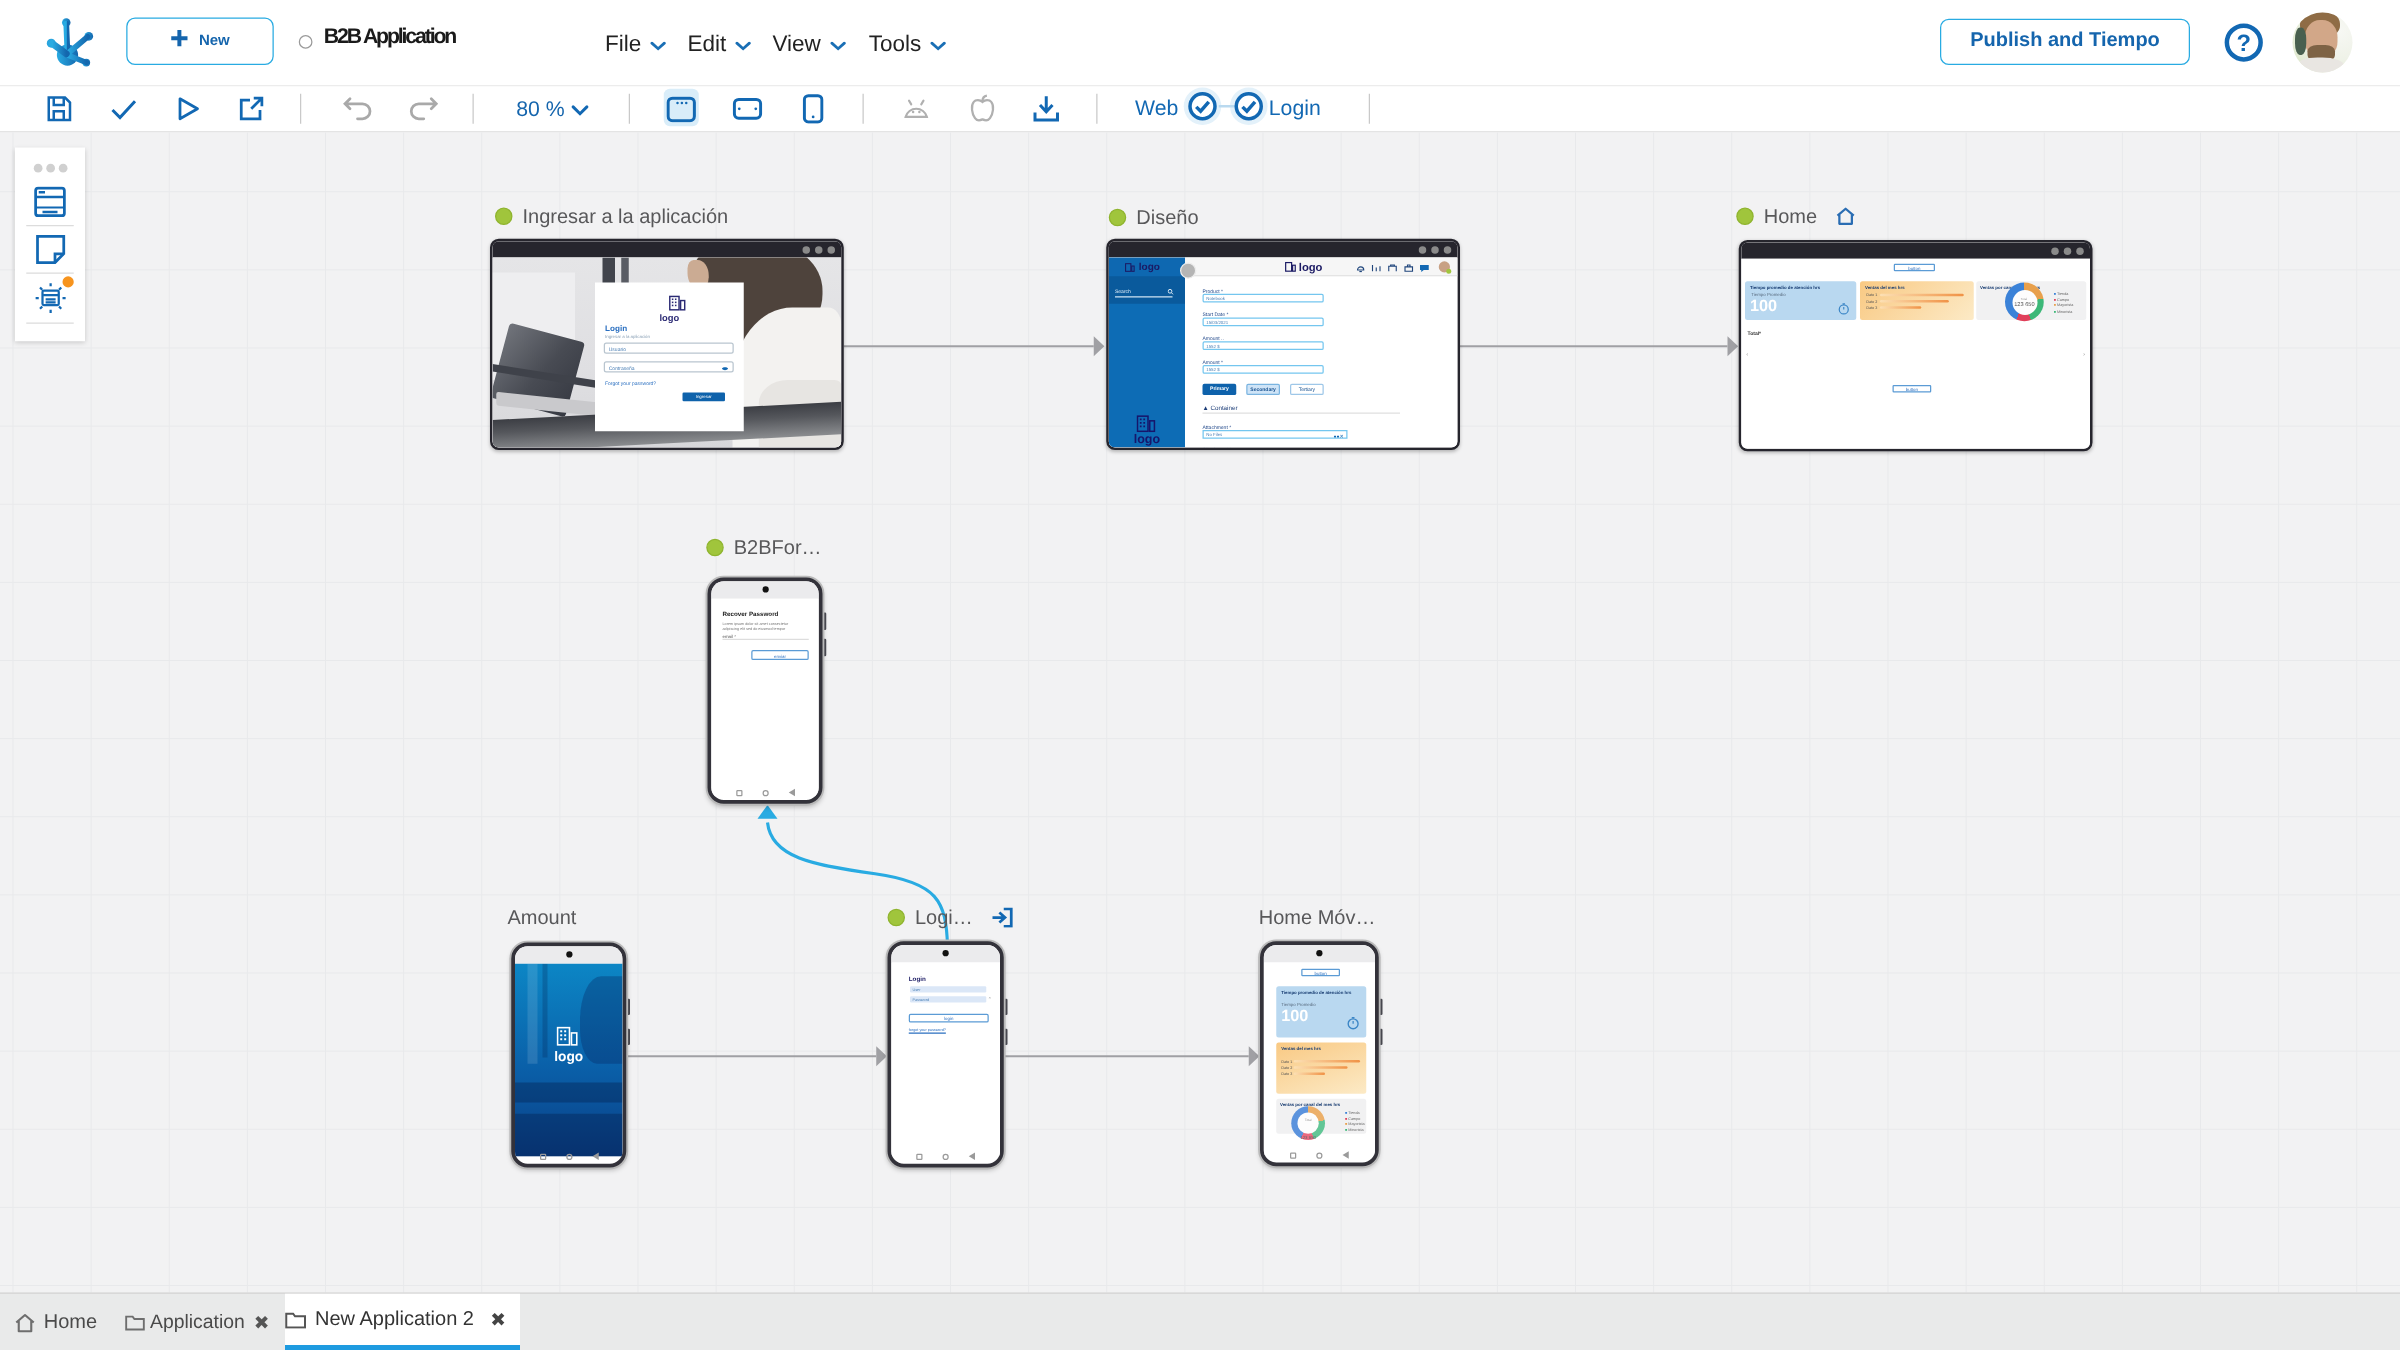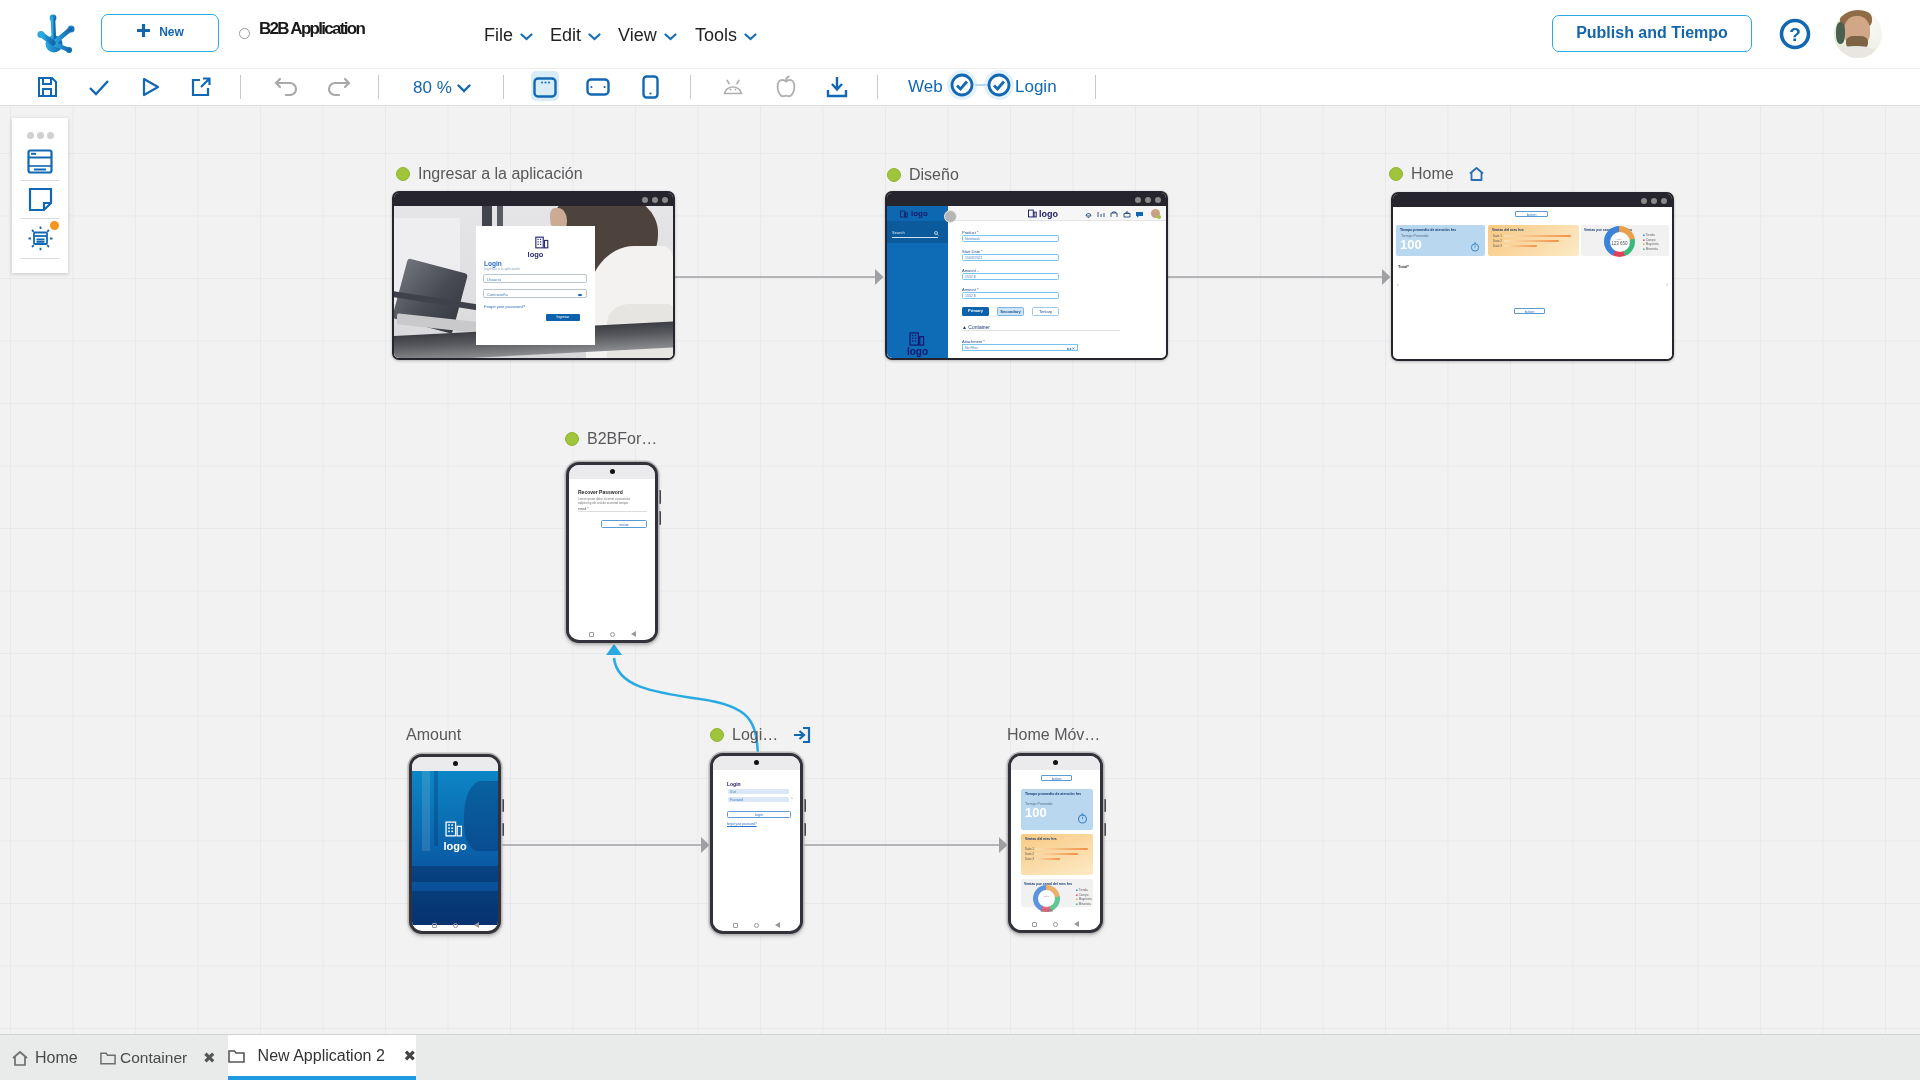--- a/index.html
+++ b/index.html
@@ -52,21 +52,21 @@
 .pnav .sq { width:5px; height:5px; border:1px solid #9a9a9a; border-radius:1px; }
 .pnav .ci { width:5px; height:5px; border:1px solid #9a9a9a; border-radius:50%; }
 .pnav .tr { width:0; height:0; border-top:3px solid transparent; border-bottom:3px solid transparent; border-right:5px solid #9a9a9a; }
 
 
 #connectors { position:absolute; left:0; top:0; width:1920px; height:928px; pointer-events:none; }
 
 
 #tabbar { position:absolute; left:0; top:1034px; width:1920px; height:46px; background:#e9eaea; border-top:1px solid #d2d2d2; }
 .tab { position:absolute; top:0; height:46px; font-size:16px; color:#4a4a4a; display:flex; align-items:center; }
-#tab-active { position:absolute; left:228px; top:0; width:188px; height:41px; background:#fff; display:flex; align-items:center; justify-content:space-between; font-size:16px; color:#333; }
+#tab-active { position:absolute; left:228px; top:0; width:188px; height:41px; background:#fff; display:flex; align-items:center; justify-content:flex-start; font-size:16px; color:#333; }
 #tab-underline { position:absolute; left:228px; top:41px; width:188px; height:5px; background:#1e9be0; }
 </style>
 </head>
 <body>
 <div id="page">
 
 <div id="header">
   <svg style="position:absolute;left:37px;top:14px" width="38" height="41" viewBox="0 0 38 41">
     <defs>
           <linearGradient id="jmg" x1="0" y1="0" x2="1" y2="0">
@@ -606,21 +606,21 @@
   <div class="tab" style="left:11px">
     <svg width="18" height="17" viewBox="0 0 18 17" style="margin-right:6px">
           <path d="M2 8 L9 2 L16 8 M4 6.5 V15 H14 V6.5" fill="none" stroke="#6e6e6e" stroke-width="1.7" stroke-linejoin="round"></path>
         </svg>
     Home
   </div>
   <div class="tab" style="left:100px">
     <svg width="16" height="14" viewBox="0 0 17 14" style="margin-right:4px">
           <path d="M1 2 H6.5 L8 4 H16 V13 H1 Z" fill="none" stroke="#6e6e6e" stroke-width="1.6"></path>
         </svg>
-    <span style="font-size:15.5px">Container</span>
+    <span style="font-size:15.5px">Application</span>
   </div>
   <div class="tab" style="left:203px;font-size:15px;color:#555">✖</div>
   <div id="tab-active">
     <svg width="17" height="14" viewBox="0 0 17 14" style="margin-right:7px">
           <path d="M1 2 H6.5 L8 4 H16 V13 H1 Z" fill="none" stroke="#555" stroke-width="1.6"></path>
         </svg>
     New Application 2
     <span style="margin-left:13px;font-size:15px;color:#444">✖</span>
   </div>
   <div id="tab-underline"></div>

